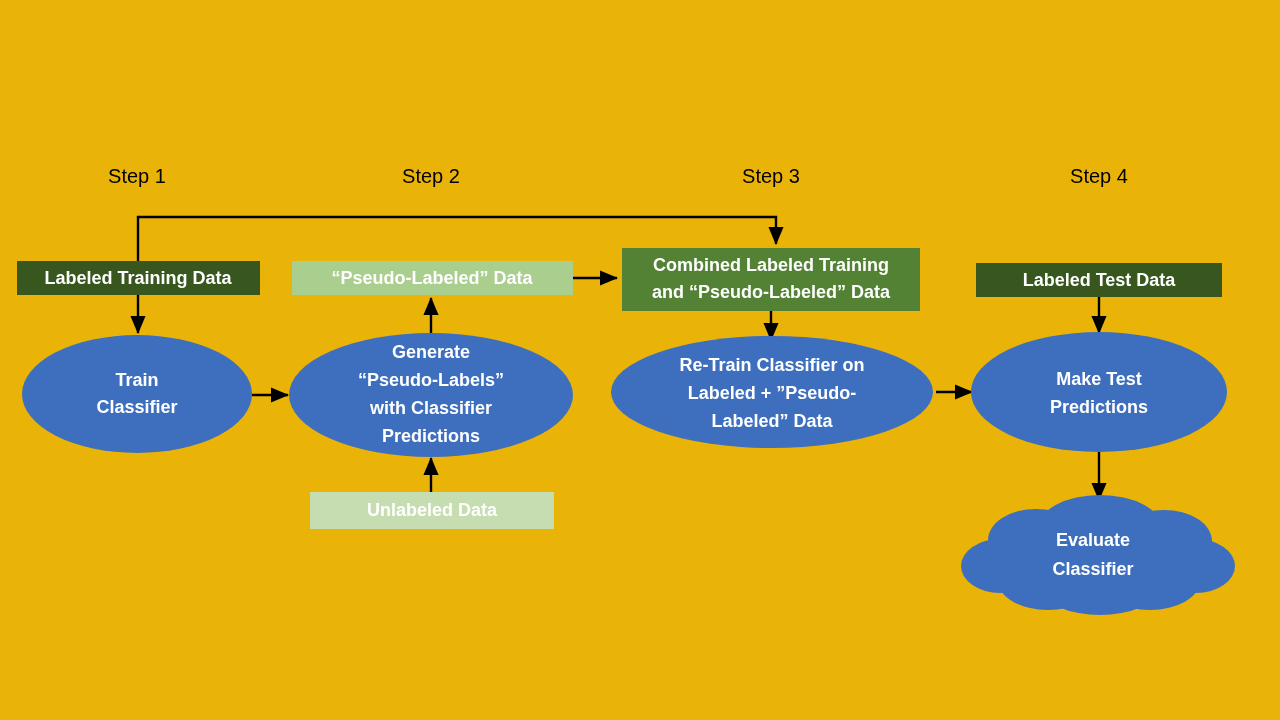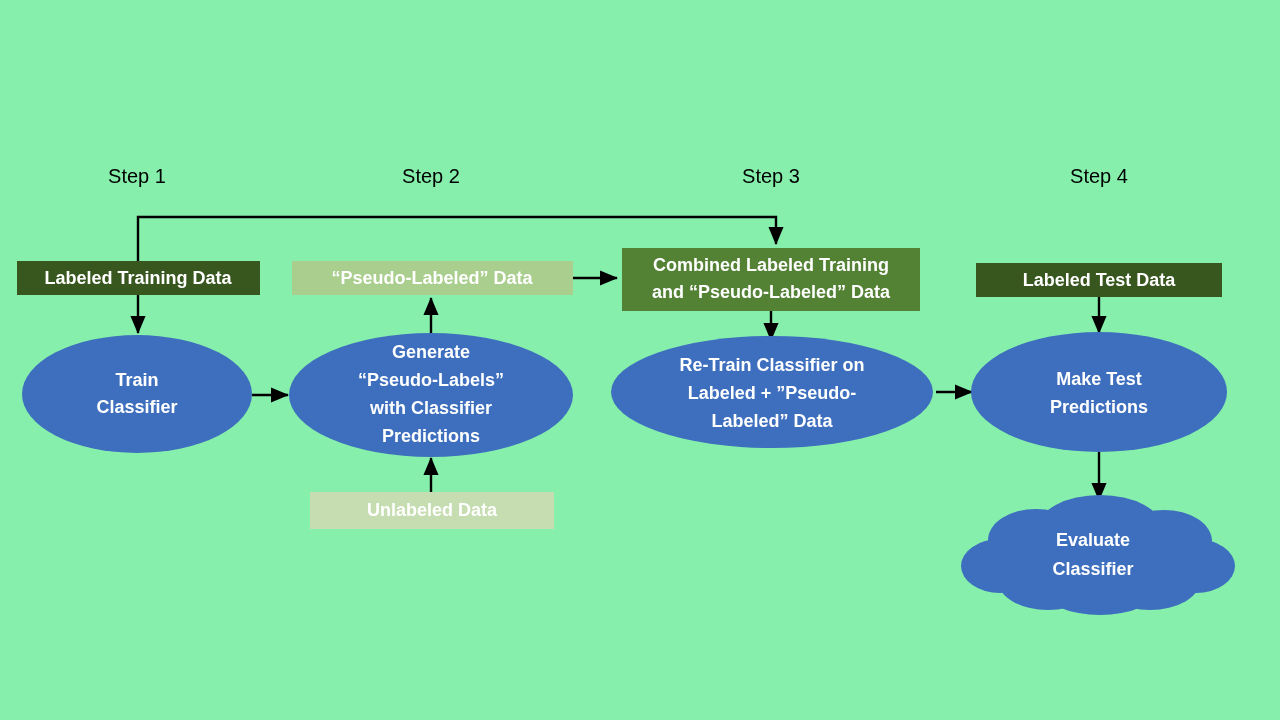--- a/index.html
+++ b/index.html
@@ -11,21 +11,21 @@
   body {
     width: 1280px;
     height: 720px;
     overflow: hidden;
     font-family: "Liberation Sans", sans-serif;
   }
   #diagram-root {
     position: relative;
     width: 1280px;
     height: 720px;
-    background: #86efac;
+    background: #eab308;
   }
   svg#flow {
     display: block;
     width: 1280px;
     height: 720px;
   }
   .step-label {
     font-family: "Liberation Sans", sans-serif;
     font-size: 20px;
     font-weight: 400;

